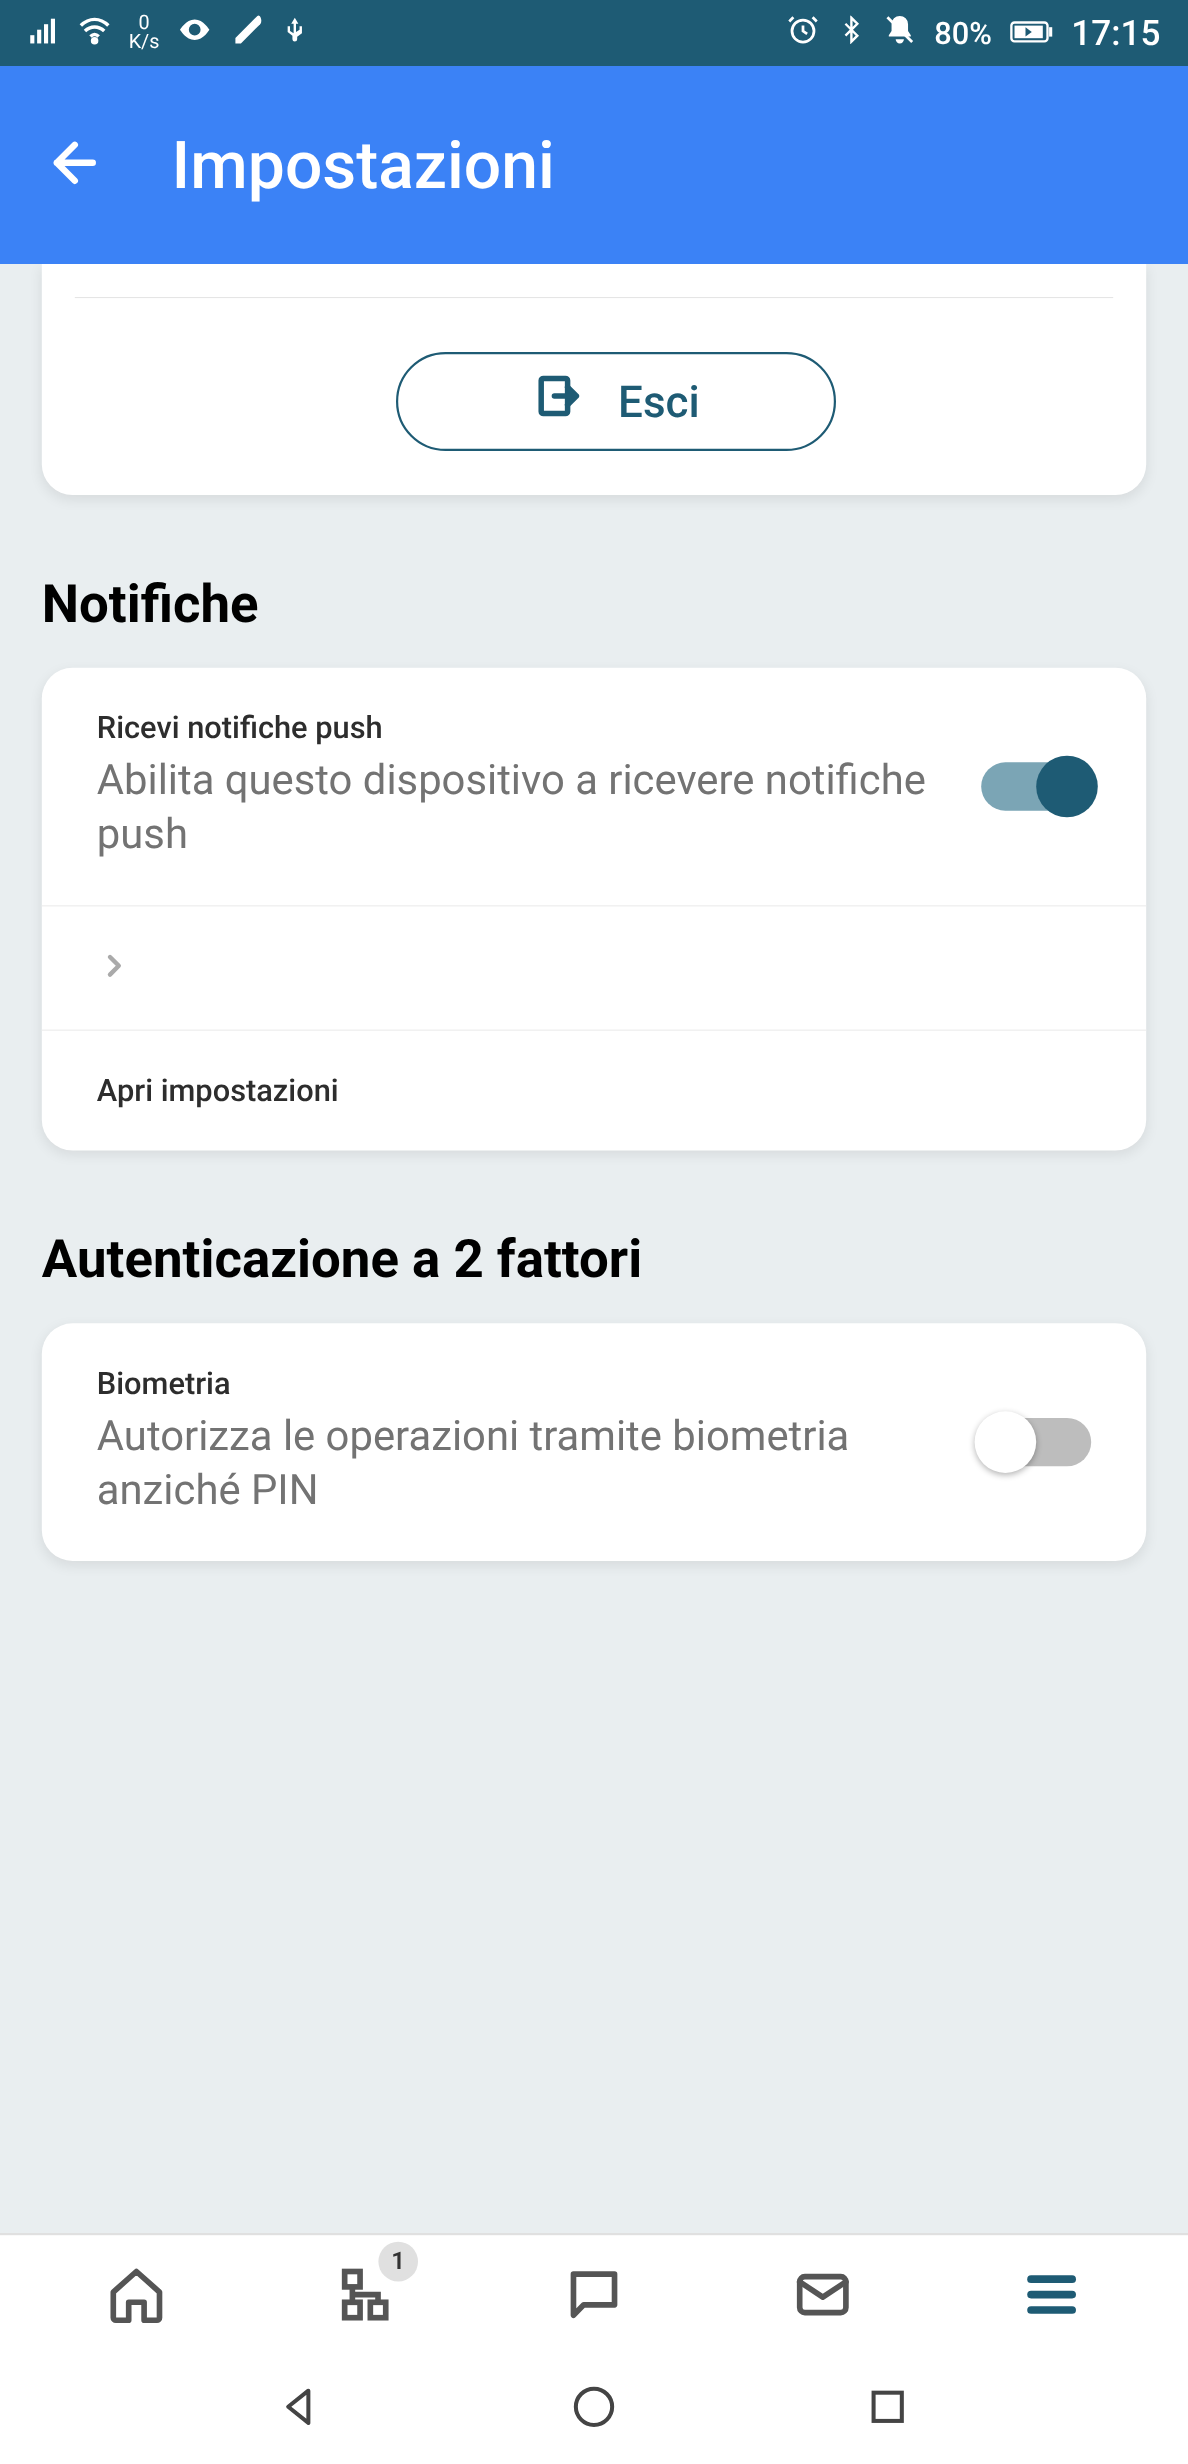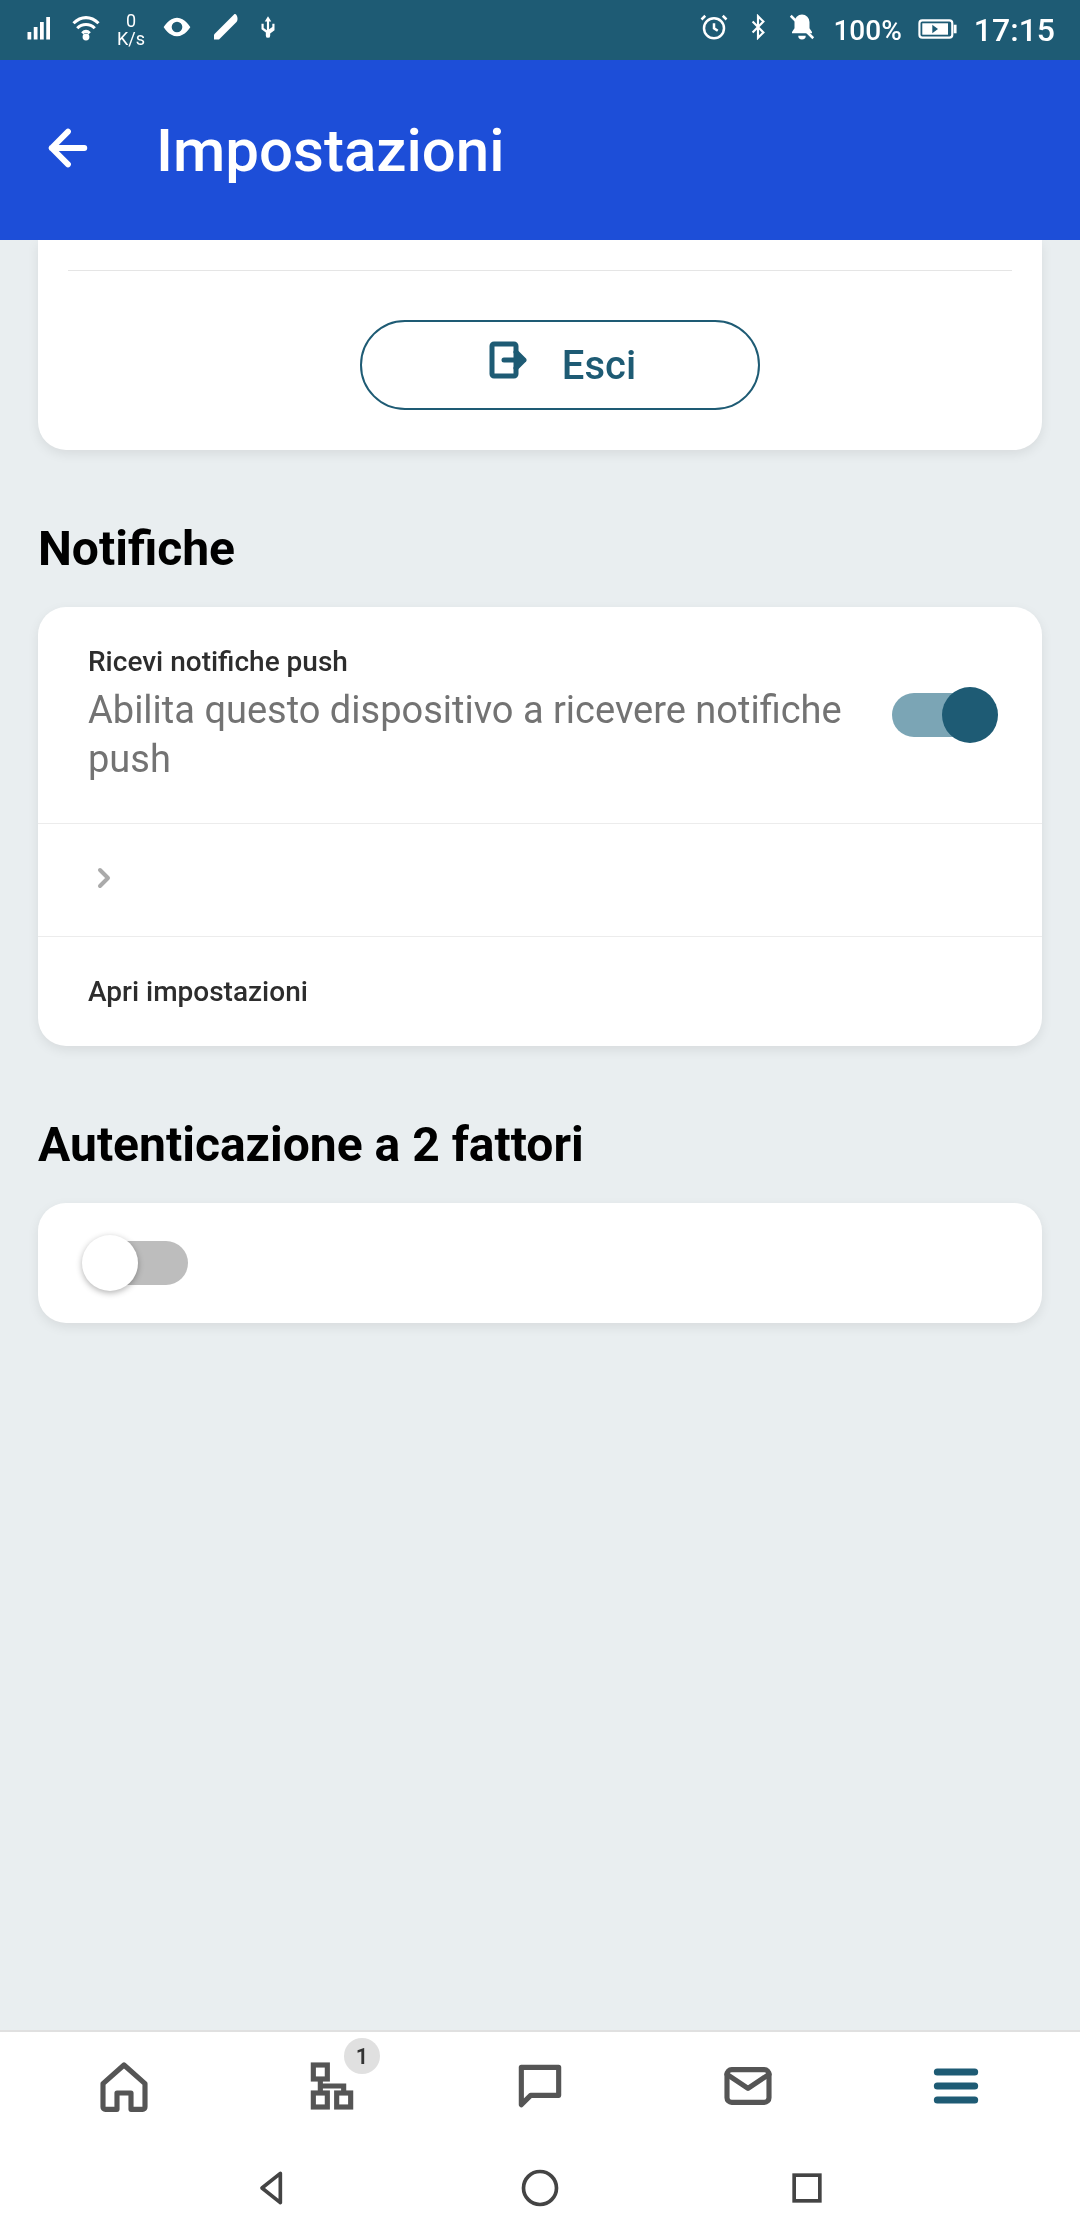--- a/index.html
+++ b/index.html
@@ -23,21 +23,21 @@
     padding: 0 25px;
     font-size: 28px;
   }
   .status-left, .status-right { display: flex; align-items: center; gap: 16px; }
   .status-left .ks-group { display: flex; flex-direction: column; align-items: center; font-size: 18px; line-height: 1; }
   .status-right { font-weight: 500; }
 
   
   .app-bar {
     height: 180px;
-    background: #1d4ed8;
+    background: #3b82f6;
     display: flex;
     align-items: center;
     padding: 0 40px;
     gap: 60px;
   }
   .back-btn svg { width: 56px; height: 56px; }
   .app-title { color: #fff; font-size: 60px; font-weight: 500; }
 
   
   .content {
@@ -228,21 +228,21 @@
       <svg viewBox="0 0 24 24" width="26" height="26" fill="none" stroke="#fff" stroke-width="2">
           <path d="M7 7l10 10-5 5V2l5 5L7 17"></path>
         </svg>
     </span>
     <span>
       <svg viewBox="0 0 24 24" width="30" height="30" fill="#fff">
           <path d="M12 2a6 6 0 00-6 6v5l-2 3v1h16v-1l-2-3V8a6 6 0 00-6-6zM9 19a3 3 0 006 0H9z"></path>
           <line x1="3" y1="3" x2="21" y2="21" stroke="#fff" stroke-width="2"></line>
         </svg>
     </span>
-    <span>100%</span>
+    <span>80%</span>
     <span>
       <svg viewBox="0 0 28 14" width="40" height="22">
           <rect x="1" y="1" width="23" height="12" rx="2" fill="none" stroke="#fff" stroke-width="1.5"></rect>
           <rect x="25" y="4" width="2" height="6" fill="#fff"></rect>
           <rect x="3" y="3" width="18" height="8" fill="#fff"></rect>
           <polygon points="10,4 14,7 10,10" fill="#1e5b74"></polygon>
         </svg>
     </span>
     <span style="font-size:32px;">17:15</span>
   </div>
@@ -292,20 +292,24 @@
     <div class="row">
       <div class="row-text">
         <div class="row-title">Apri impostazioni</div>
       </div>
     </div>
   </div>
 
   <div class="section-title">Autenticazione a 2 fattori</div>
   <div class="card">
     <div class="row">
+      <div class="row-text">
+        <div class="row-title">Biometria</div>
+        <div class="row-sub">Autorizza le operazioni tramite biometria anziché PIN</div>
+      </div>
       <div class="switch switch-off">
         <div class="knob"></div>
       </div>
     </div>
   </div>
 
 </div>
 
 <div class="bottom-nav">
   <div class="nav-item">

